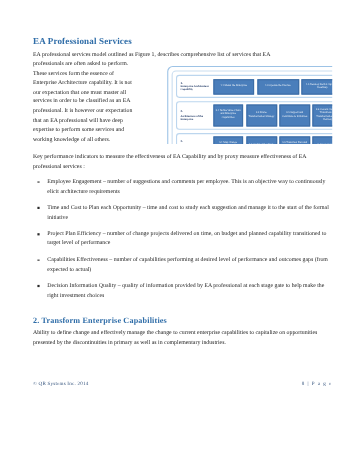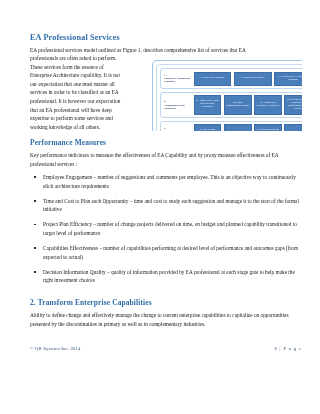--- a/index.html
+++ b/index.html
@@ -228,21 +228,20 @@
 
         </div>
       </div>
 
     </div>
   </div>
 
   <div class="spacer-8"></div>
 
   <div>
-    <h3 class="h-section small">Performance Measures</h3>
 
     <p class="body-text">Key performance indicators  to measure the effectiveness of EA  Capability and by proxy measure effectiveness of EA professional services :</p>
 
     <div class="spacer-5"></div>
 
     <ul class="bullets">
       <li>Employee Engagement – number of suggestions and comments per employee. This is an objective way to continuously elicit architecture requirements</li>
       <li>Time and Cost to Plan each Opportunity – time and cost to study each suggestion  and manage it to the start of the formal initiative</li>
       <li>Project Plan Efficiency – number of change projects delivered on time, on budget and planned capability transitioned to target level of performance</li>
       <li>Capabilities Effectiveness – number of capabilities performing at desired level of performance and outcomes gaps (from expected  to actual)</li>

